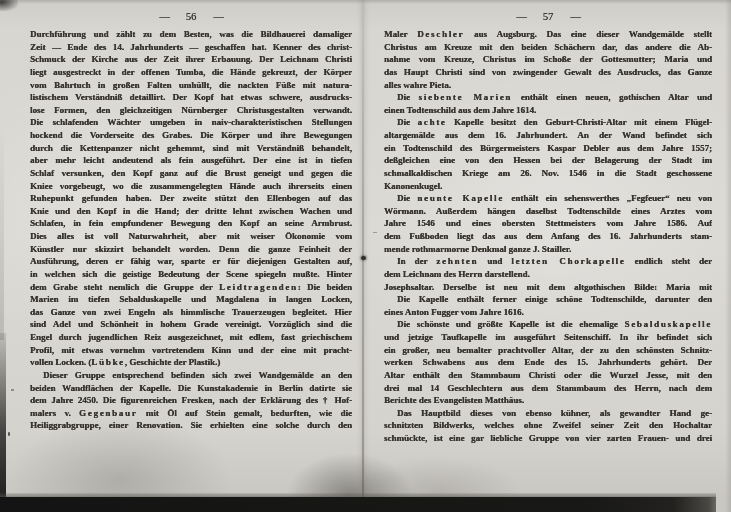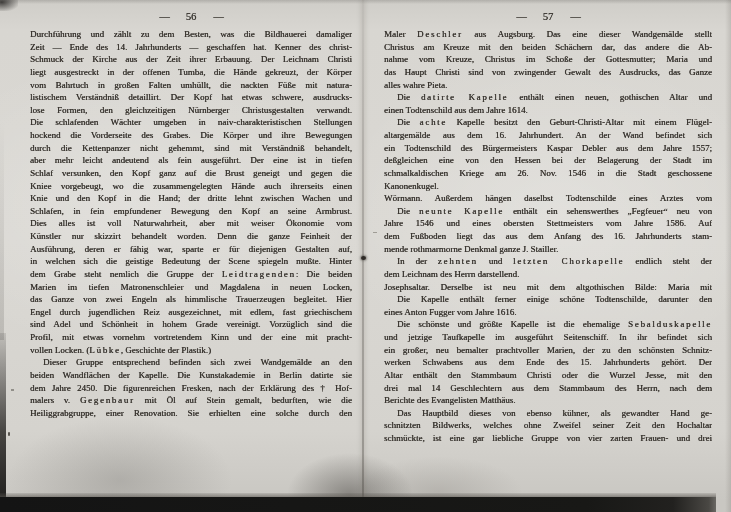--- a/index.html
+++ b/index.html
@@ -41,21 +41,21 @@
   .speck-b{position:absolute;left:11px;top:389px;width:3px;height:2px;background:rgba(90,86,80,0.55);}
   .speck-c{position:absolute;left:373px;top:232px;width:4px;height:1px;background:rgba(100,95,88,0.5);}
   
   .page{position:absolute;top:8px;}
   .page-left{left:30px;width:322px;}
   .page-right{left:384px;width:328px;}
   .page-header{display:flex;justify-content:center;align-items:center;gap:17px;
     font-size:10.5px;color:#3c3934;height:16px;margin-bottom:4px;
     text-shadow:0.2px 0 0 currentColor;}
   .page-header .dash{letter-spacing:-1px;}
-  .text-block{color:#38342f;font-size:9px;}
+  .text-block{color:#38342f;font-size:9px;font-weight:bold;}
   .line{
     line-height:12.64px;
     text-align:justify;
     -moz-text-align-last:justify;
     text-align-last:justify;
     text-shadow:0.25px 0 0 currentColor;
     white-space:normal;
     overflow:hidden;
     height:12.64px;
   }
@@ -94,31 +94,32 @@
         <div class="line">liegt ausgestreckt in der offenen Tumba, die Hände gekreuzt, der Körper</div>
         <div class="line">vom Bahrtuch in großen Falten umhüllt, die nackten Füße mit natura-</div>
         <div class="line">listischem Verständniß detaillirt. Der Kopf hat etwas schwere, ausdrucks-</div>
         <div class="line">lose Formen, den gleichzeitigen Nürnberger Christusgestalten verwandt.</div>
         <div class="line">Die schlafenden Wächter umgeben in naiv-charakteristischen Stellungen</div>
         <div class="line">hockend die Vorderseite des Grabes. Die Körper und ihre Bewegungen</div>
         <div class="line">durch die Kettenpanzer nicht gehemmt, sind mit Verständniß behandelt,</div>
         <div class="line">aber mehr leicht andeutend als fein ausgeführt. Der eine ist in tiefen</div>
         <div class="line">Schlaf versunken, den Kopf ganz auf die Brust geneigt und gegen die</div>
         <div class="line">Kniee vorgebeugt, wo die zusammengelegten Hände auch ihrerseits einen</div>
+        <div class="line">Ruhepunkt gefunden haben. Der zweite stützt den Ellenbogen auf das</div>
         <div class="line">Knie und den Kopf in die Hand; der dritte lehnt zwischen Wachen und</div>
         <div class="line">Schlafen, in fein empfundener Bewegung den Kopf an seine Armbrust.</div>
         <div class="line">Dies alles ist voll Naturwahrheit, aber mit weiser Ökonomie vom</div>
         <div class="line">Künstler nur skizzirt behandelt worden. Denn die ganze Feinheit der</div>
         <div class="line">Ausführung, deren er fähig war, sparte er für diejenigen Gestalten auf,</div>
         <div class="line">in welchen sich die geistige Bedeutung der Scene spiegeln mußte. Hinter</div>
         <div class="line">dem Grabe steht nemlich die Gruppe der <span class="sp">Leidtragenden</span>: Die beiden</div>
-        <div class="line">Marien im tiefen Matronenschleier und Magdalena in neuen Locken,</div>
+        <div class="line">Marien im tiefen Sebalduskapelle und Magdalena in langen Locken,</div>
         <div class="line">das Ganze von zwei Engeln als himmlische Trauerzeugen begleitet. Hier</div>
+        <div class="line">sind Adel und Schönheit in hohem Grade vereinigt. Vorzüglich sind die</div>
         <div class="line">Engel durch jugendlichen Reiz ausgezeichnet, mit edlem, fast griechischem</div>
-        <div class="line">sind Adel und Schönheit in hohem Grade vereinigt. Vorzüglich sind die</div>
         <div class="line">Profil, mit etwas vornehm vortretendem Kinn und der eine mit pracht-</div>
         <div class="line para-end">vollen Locken. (<span class="sp">Lübke</span>, Geschichte der Plastik.)</div>
         <div class="line indent">Dieser Gruppe entsprechend befinden sich zwei Wandgemälde an den</div>
         <div class="line">beiden Wandflächen der Kapelle. Die Kunstakademie in Berlin datirte sie</div>
         <div class="line">dem Jahre 2450. Die figurenreichen Fresken, nach der Erklärung des † Hof-</div>
         <div class="line">malers v. <span class="sp">Gegenbaur</span> mit Öl auf Stein gemalt, bedurften, wie die</div>
         <div class="line">Heiliggrabgruppe, einer Renovation. Sie erhielten eine solche durch den</div>
       </div>
   </div>
 
@@ -127,41 +128,41 @@
       <span class="dash">—</span>
       <span class="num">57</span>
       <span class="dash">—</span>
     </div>
     <div class="text-block">
         <div class="line">Maler <span class="sp">Deschler</span> aus Augsburg. Das eine dieser Wandgemälde stellt</div>
         <div class="line">Christus am Kreuze mit den beiden Schächern dar, das andere die Ab-</div>
         <div class="line">nahme vom Kreuze, Christus im Schoße der Gottesmutter; Maria und</div>
         <div class="line">das Haupt Christi sind von zwingender Gewalt des Ausdrucks, das Ganze</div>
         <div class="line para-end">alles wahre Pieta.</div>
-        <div class="line indent">Die <span class="sp">datirte Kapelle</span> enthält einen neuen, gothischen Altar und</div>
+        <div class="line indent">Die <span class="sp">siebente Marien</span> enthält einen neuen, gothischen Altar und</div>
         <div class="line para-end">einen Todtenschild aus dem Jahre 1614.</div>
         <div class="line indent">Die <span class="sp">achte</span> Kapelle besitzt den Geburt-Christi-Altar mit einem Flügel-</div>
         <div class="line">altargemälde aus dem 16. Jahrhundert. An der Wand befindet sich</div>
         <div class="line">ein Todtenschild des Bürgermeisters Kaspar Debler aus dem Jahre 1557;</div>
         <div class="line">deßgleichen eine von den Hessen bei der Belagerung der Stadt im</div>
         <div class="line">schmalkaldischen Kriege am 26. Nov. 1546 in die Stadt geschossene</div>
         <div class="line para-end">Kanonenkugel.</div>
+        <div class="line indent">Die <span class="sp">neunte Kapelle</span> enthält ein sehenswerthes „Fegfeuer“ neu von</div>
         <div class="line">Wörmann. Außerdem hängen daselbst Todtenschilde eines Arztes vom</div>
-        <div class="line indent">Die <span class="sp">neunte Kapelle</span> enthält ein sehenswerthes „Fegfeuer“ neu von</div>
         <div class="line">Jahre 1546 und eines obersten Stettmeisters vom Jahre 1586. Auf</div>
         <div class="line">dem Fußboden liegt das aus dem Anfang des 16. Jahrhunderts stam-</div>
         <div class="line para-end">mende rothmarmorne Denkmal ganze J. Stailler.</div>
         <div class="line indent">In der <span class="sp">zehnten</span> und <span class="sp">letzten Chorkapelle</span> endlich steht der</div>
         <div class="line para-end">dem Leichnam des Herrn darstellend.</div>
         <div class="line">Josephsaltar. Derselbe ist neu mit dem altgothischen Bilde: Maria mit</div>
         <div class="line indent">Die Kapelle enthält ferner einige schöne Todtenschilde, darunter den</div>
         <div class="line para-end">eines Anton Fugger vom Jahre 1616.</div>
         <div class="line indent">Die schönste und größte Kapelle ist die ehemalige <span class="sp">Sebalduskapelle</span></div>
         <div class="line">und jetzige Taufkapelle im ausgeführt Seitenschiff. In ihr befindet sich</div>
-        <div class="line">ein großer, neu bemalter prachtvoller Marien, der zu den schönsten Schnitz-</div>
+        <div class="line">ein großer, neu bemalter prachtvoller Altar, der zu den schönsten Schnitz-</div>
         <div class="line">werken Schwabens aus dem Ende des 15. Jahrhunderts gehört. Der</div>
         <div class="line">Altar enthält den Stammbaum Christi oder die Wurzel Jesse, mit den</div>
         <div class="line">drei mal 14 Geschlechtern aus dem Stammbaum des Herrn, nach dem</div>
         <div class="line para-end">Berichte des Evangelisten Matthäus.</div>
         <div class="line indent">Das Hauptbild dieses von ebenso kühner, als gewandter Hand ge-</div>
         <div class="line">schnitzten Bildwerks, welches ohne Zweifel seiner Zeit den Hochaltar</div>
         <div class="line">schmückte, ist eine gar liebliche Gruppe von vier zarten Frauen- und drei</div>
       </div>
   </div>
 

